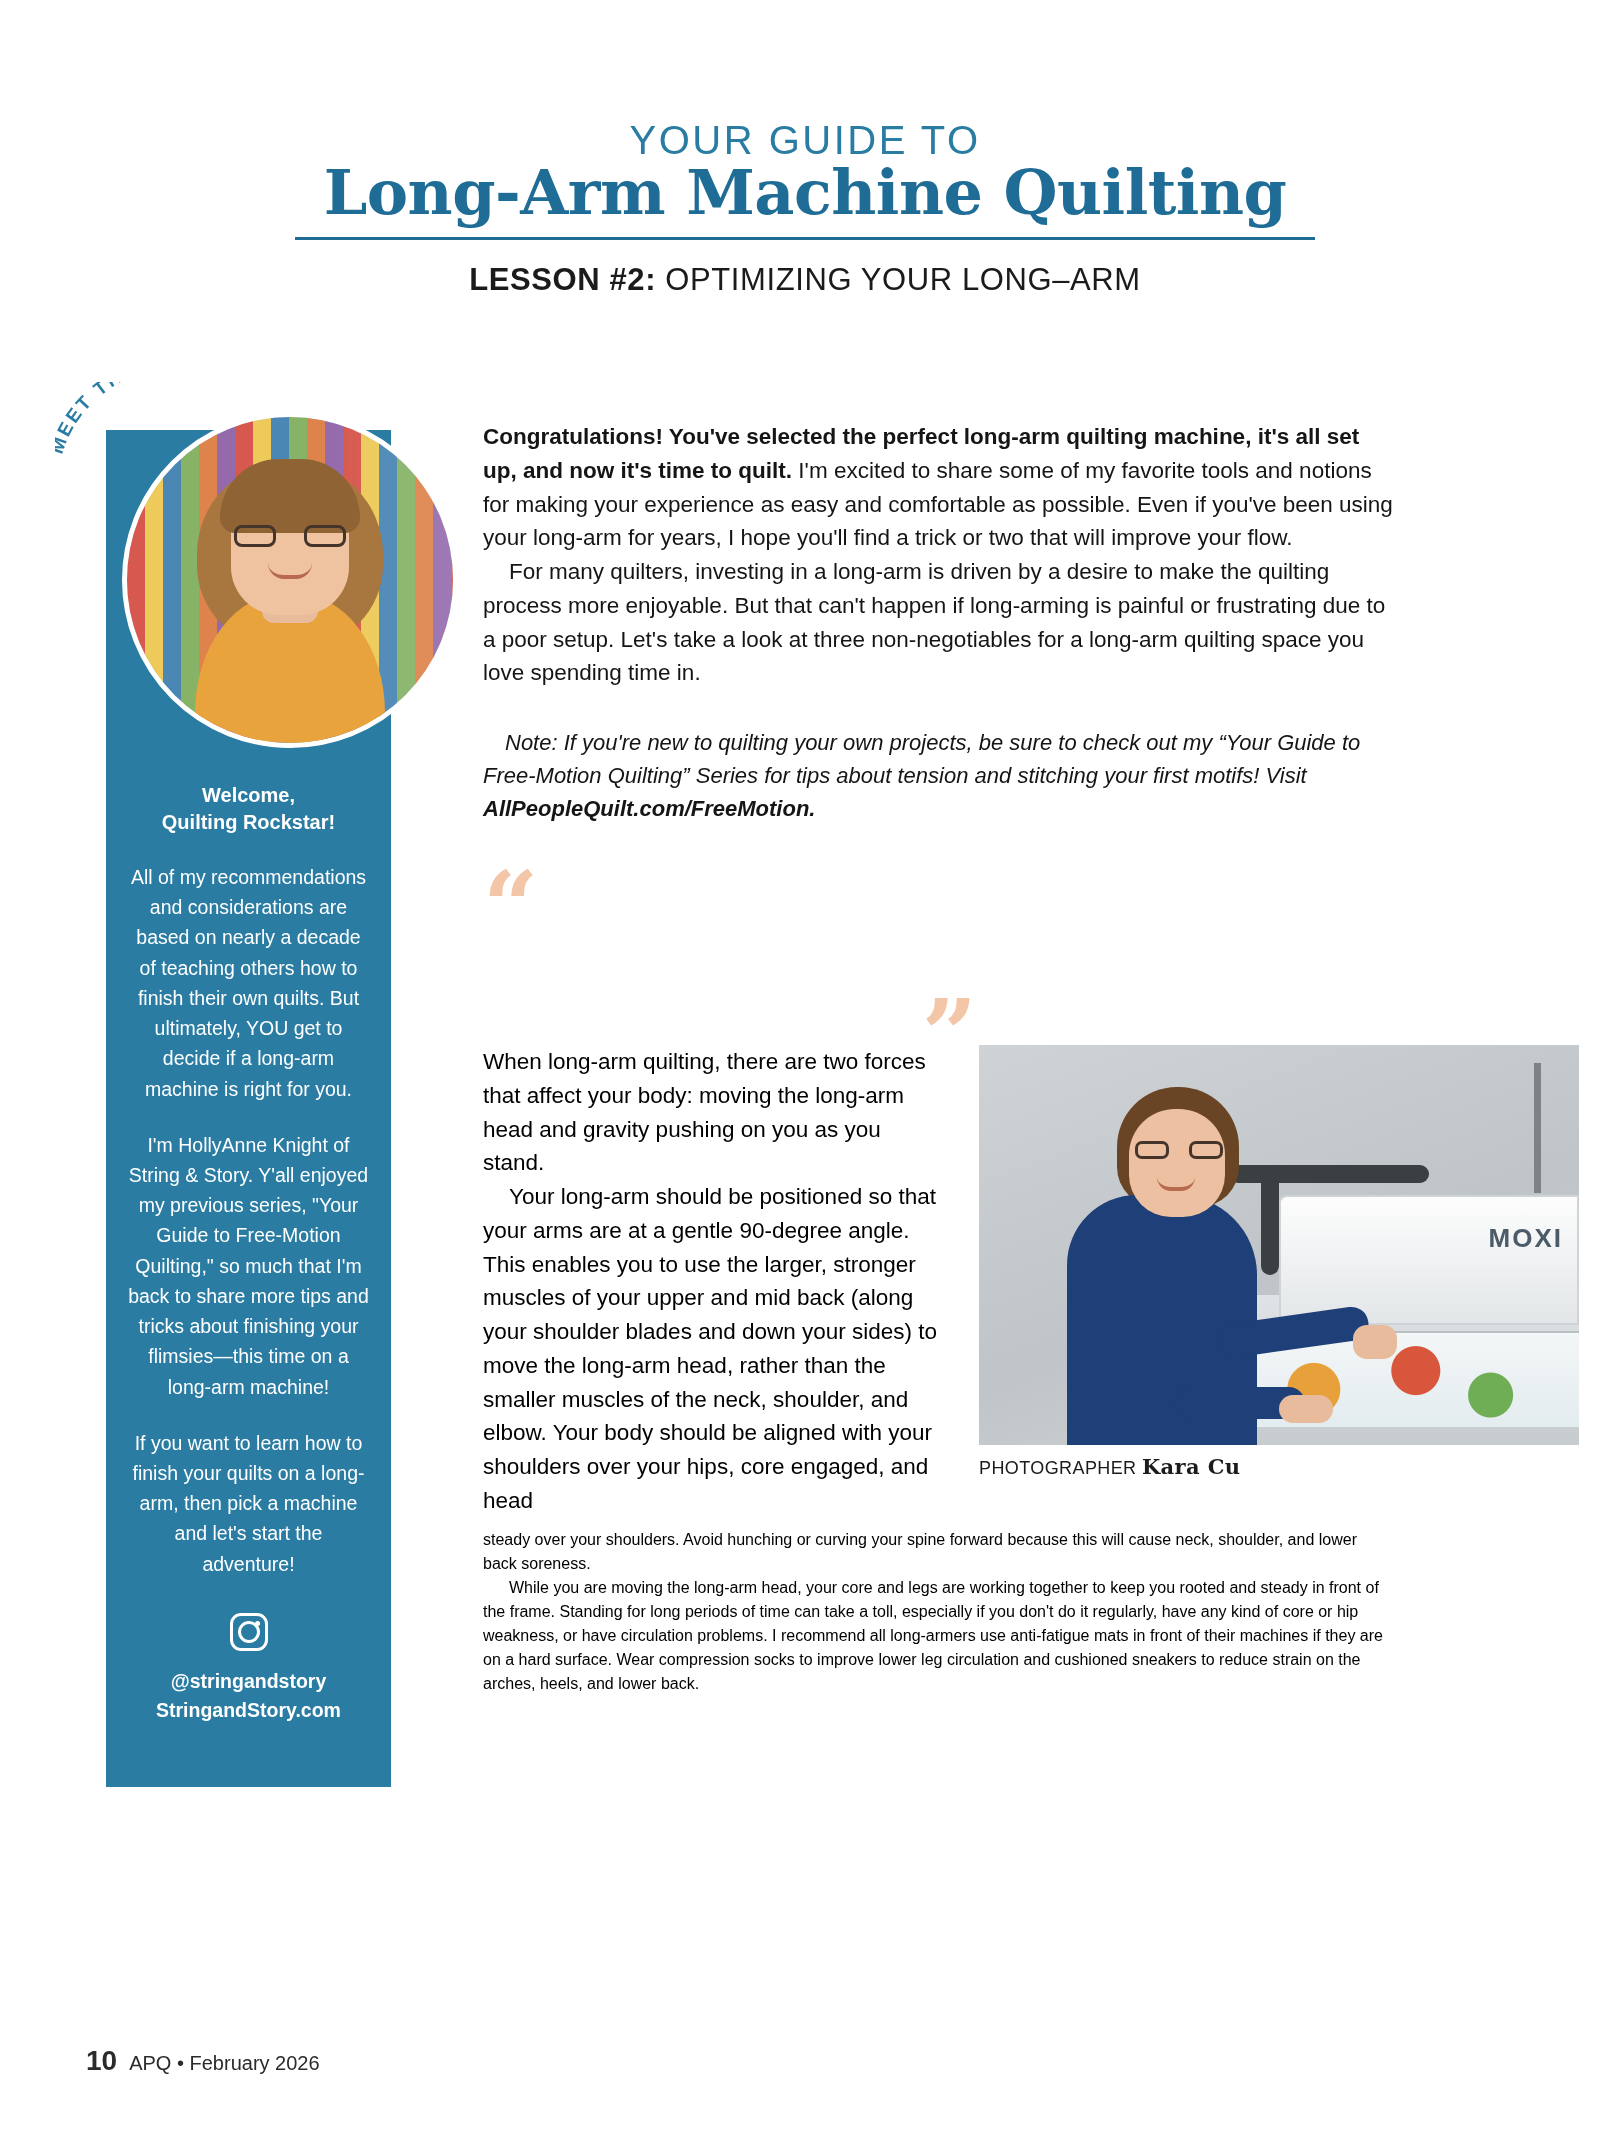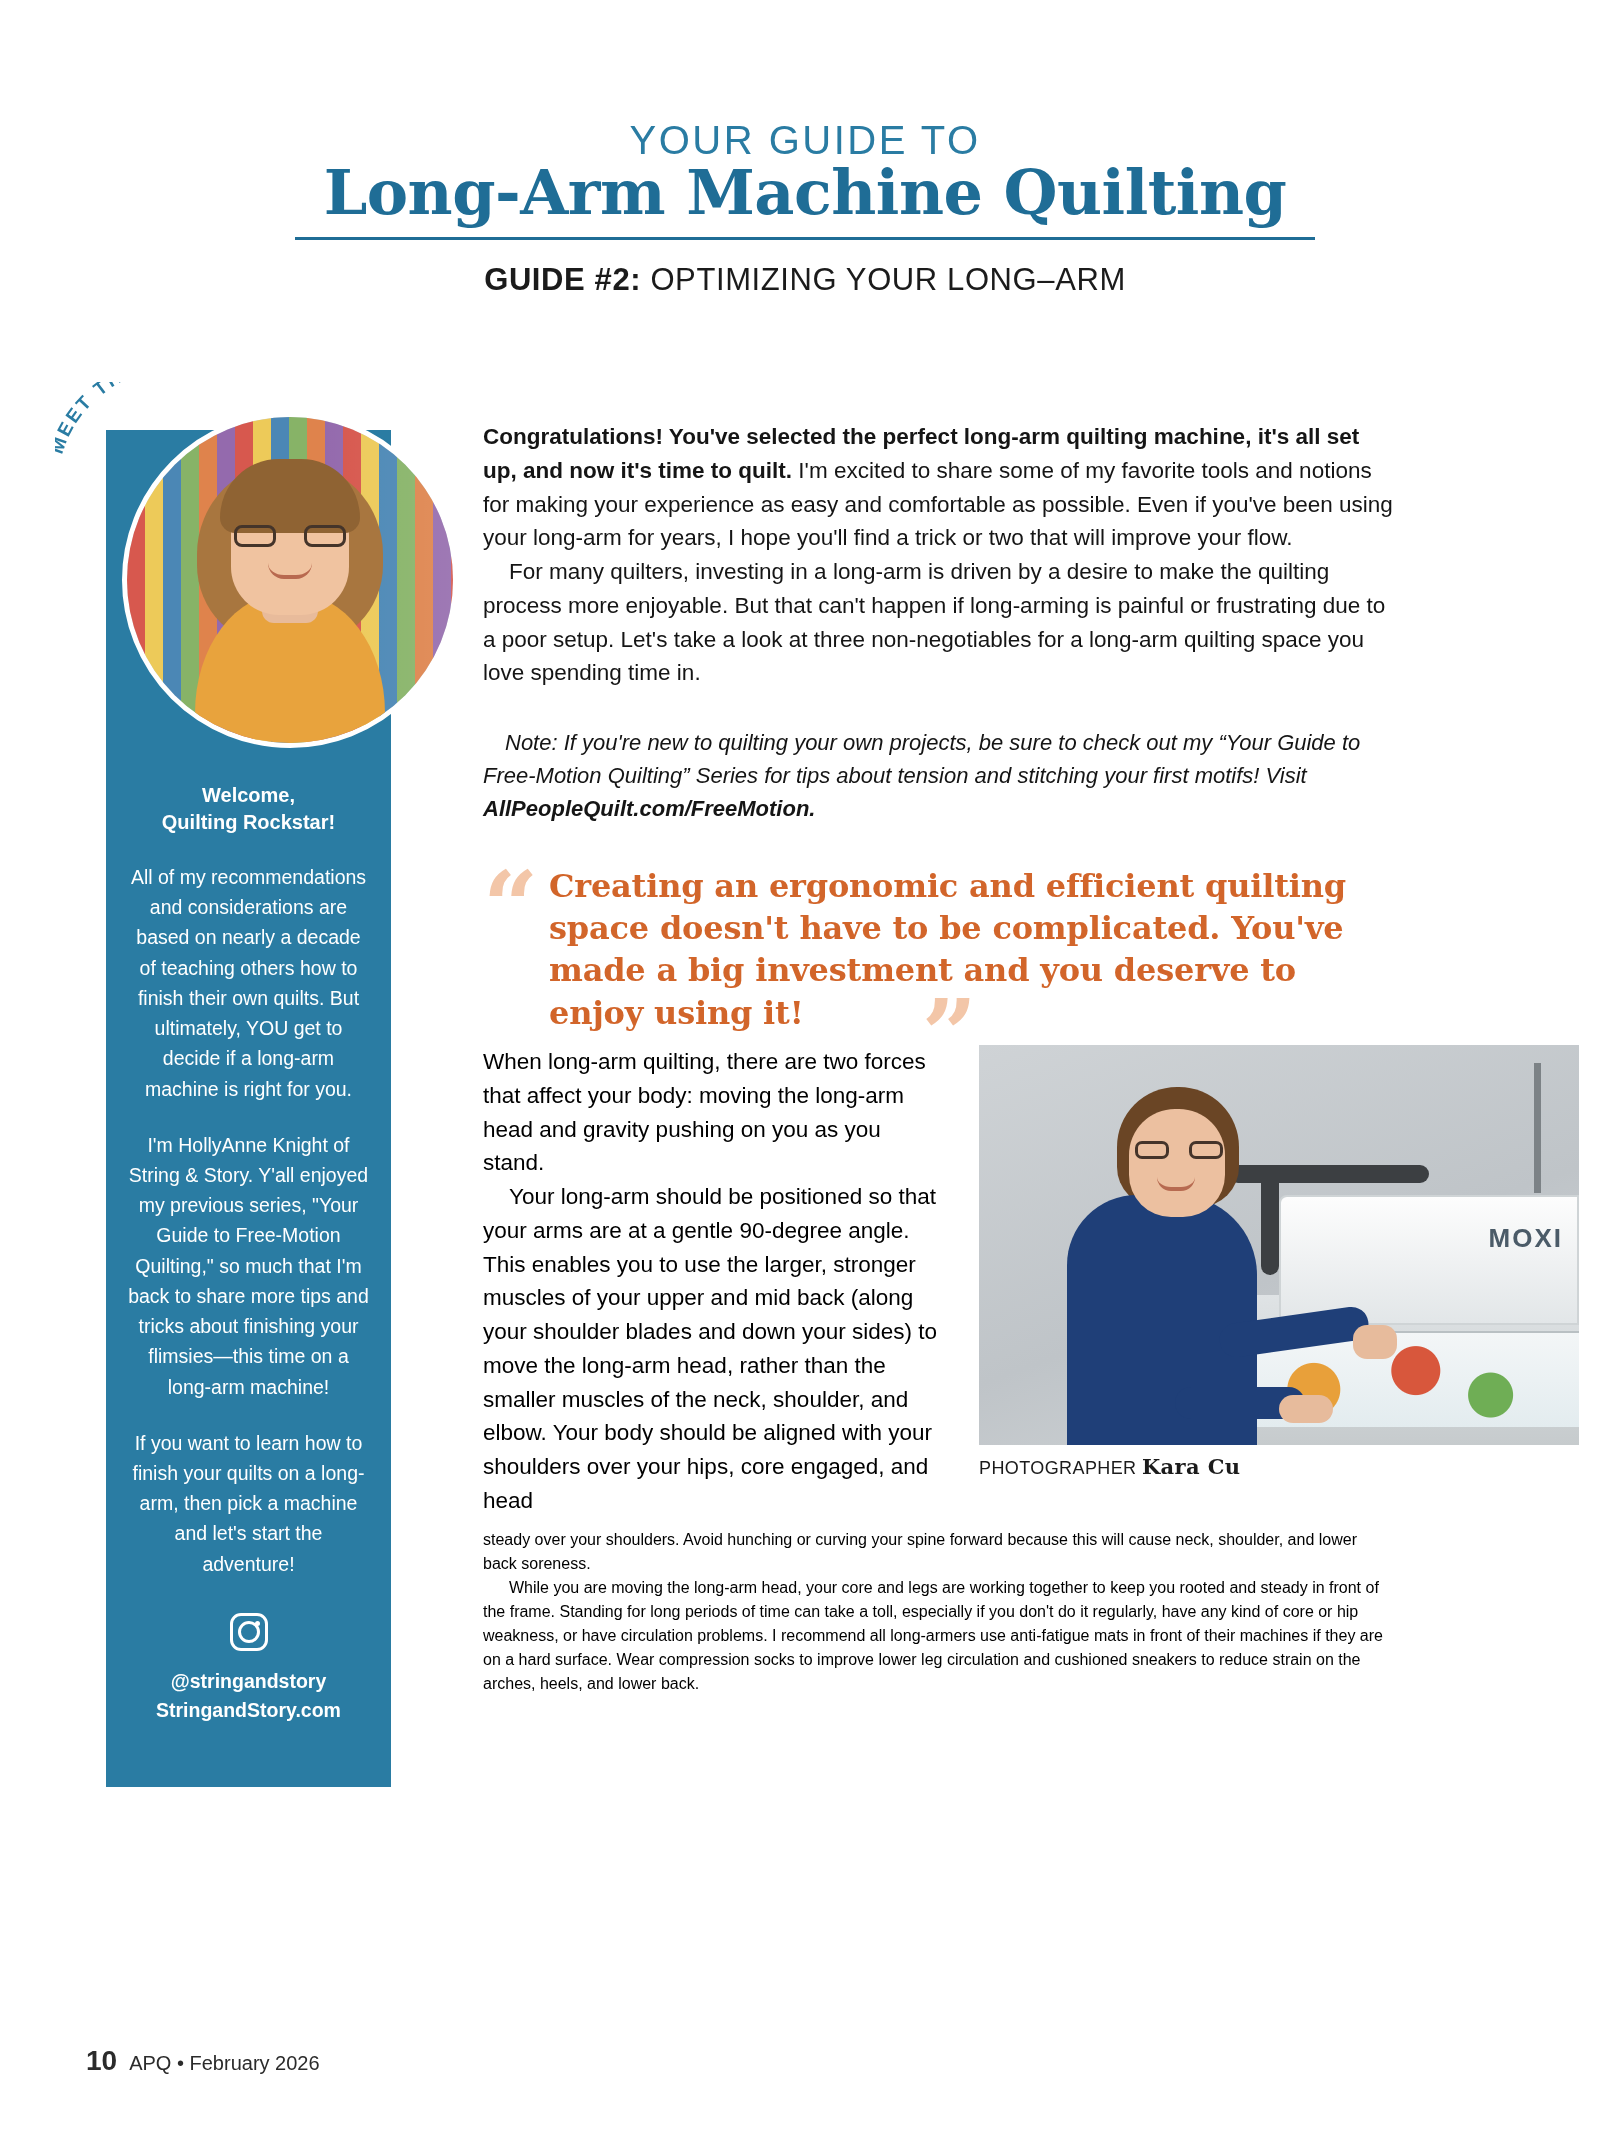--- a/index.html
+++ b/index.html
@@ -479,21 +479,21 @@
 </head>
 <body>
 
 <div class="page">
 
   <div class="header">
     <div class="kicker">YOUR GUIDE TO</div>
     <div class="main-title">Long-Arm Machine Quilting</div>
     <div class="title-rule"></div>
     <div class="lesson-line">
-      <span class="lbl">GUIDE #2:</span>
+      <span class="lbl">LESSON #2:</span>
       <span>OPTIMIZING YOUR LONG–ARM</span>
     </div>
   </div>
 
   <svg class="meet-arc" viewBox="0 0 250 80">
     <defs>
       <path id="arcpath" d="M 6,78 A 130,118 0 0 1 214,8"></path>
     </defs>
     <text font-family="Liberation Sans, sans-serif" font-size="19" font-weight="bold" letter-spacing="2.5" fill="#2a7ca3">
       <textPath href="#arcpath" startOffset="2%">MEET THE EXPERT</textPath>
@@ -536,21 +536,20 @@
   <div class="main">
 
     <p class="body-p"><span class="lead-bold">Congratulations! You've selected the perfect long-arm quilting machine, it's all set up, and now it's time to quilt.</span><span> I'm excited to share some of my favorite tools and notions for making your experience as easy and comfortable as possible. Even if you've been using your long-arm for years, I hope you'll find a trick or two that will improve your flow.</span></p>
 
     <p class="body-p indent">For many quilters, investing in a long-arm is driven by a desire to make the quilting process more enjoyable. But that can't happen if long-arming is painful or frustrating due to a poor setup. Let's take a look at three non-negotiables for a long-arm quilting space you love spending time in.</p>
 
     <p class="note"><span>Note: If you're new to quilting your own projects, be sure to check out my “Your Guide to Free-Motion Quilting” Series for tips about tension and stitching your first motifs! Visit </span><b>AllPeopleQuilt.com/FreeMotion.</b></p>
 
     <div class="pullquote">
       <span class="quote-open">“</span>
-      <div class="pq-text">Creating an ergonomic and efficient quilting space doesn't have to be complicated. You've made a big investment and you deserve to enjoy using it!</div>
       <span class="quote-close">”</span>
     </div>
 
     <div class="two-col">
 
       <div class="photo-block">
         <div class="photo">
           <div class="ph-bg"></div>
           <div class="ph-table"></div>
           <div class="ph-quilt"></div>

